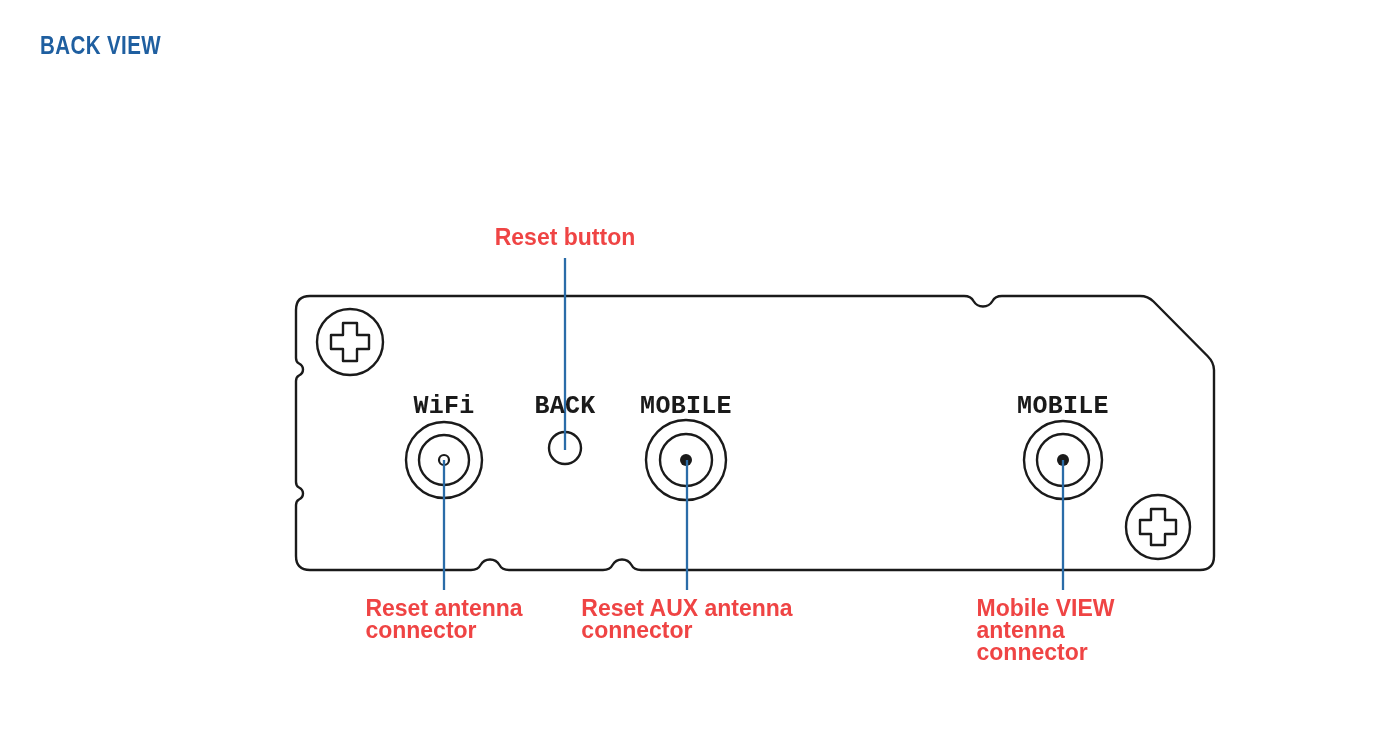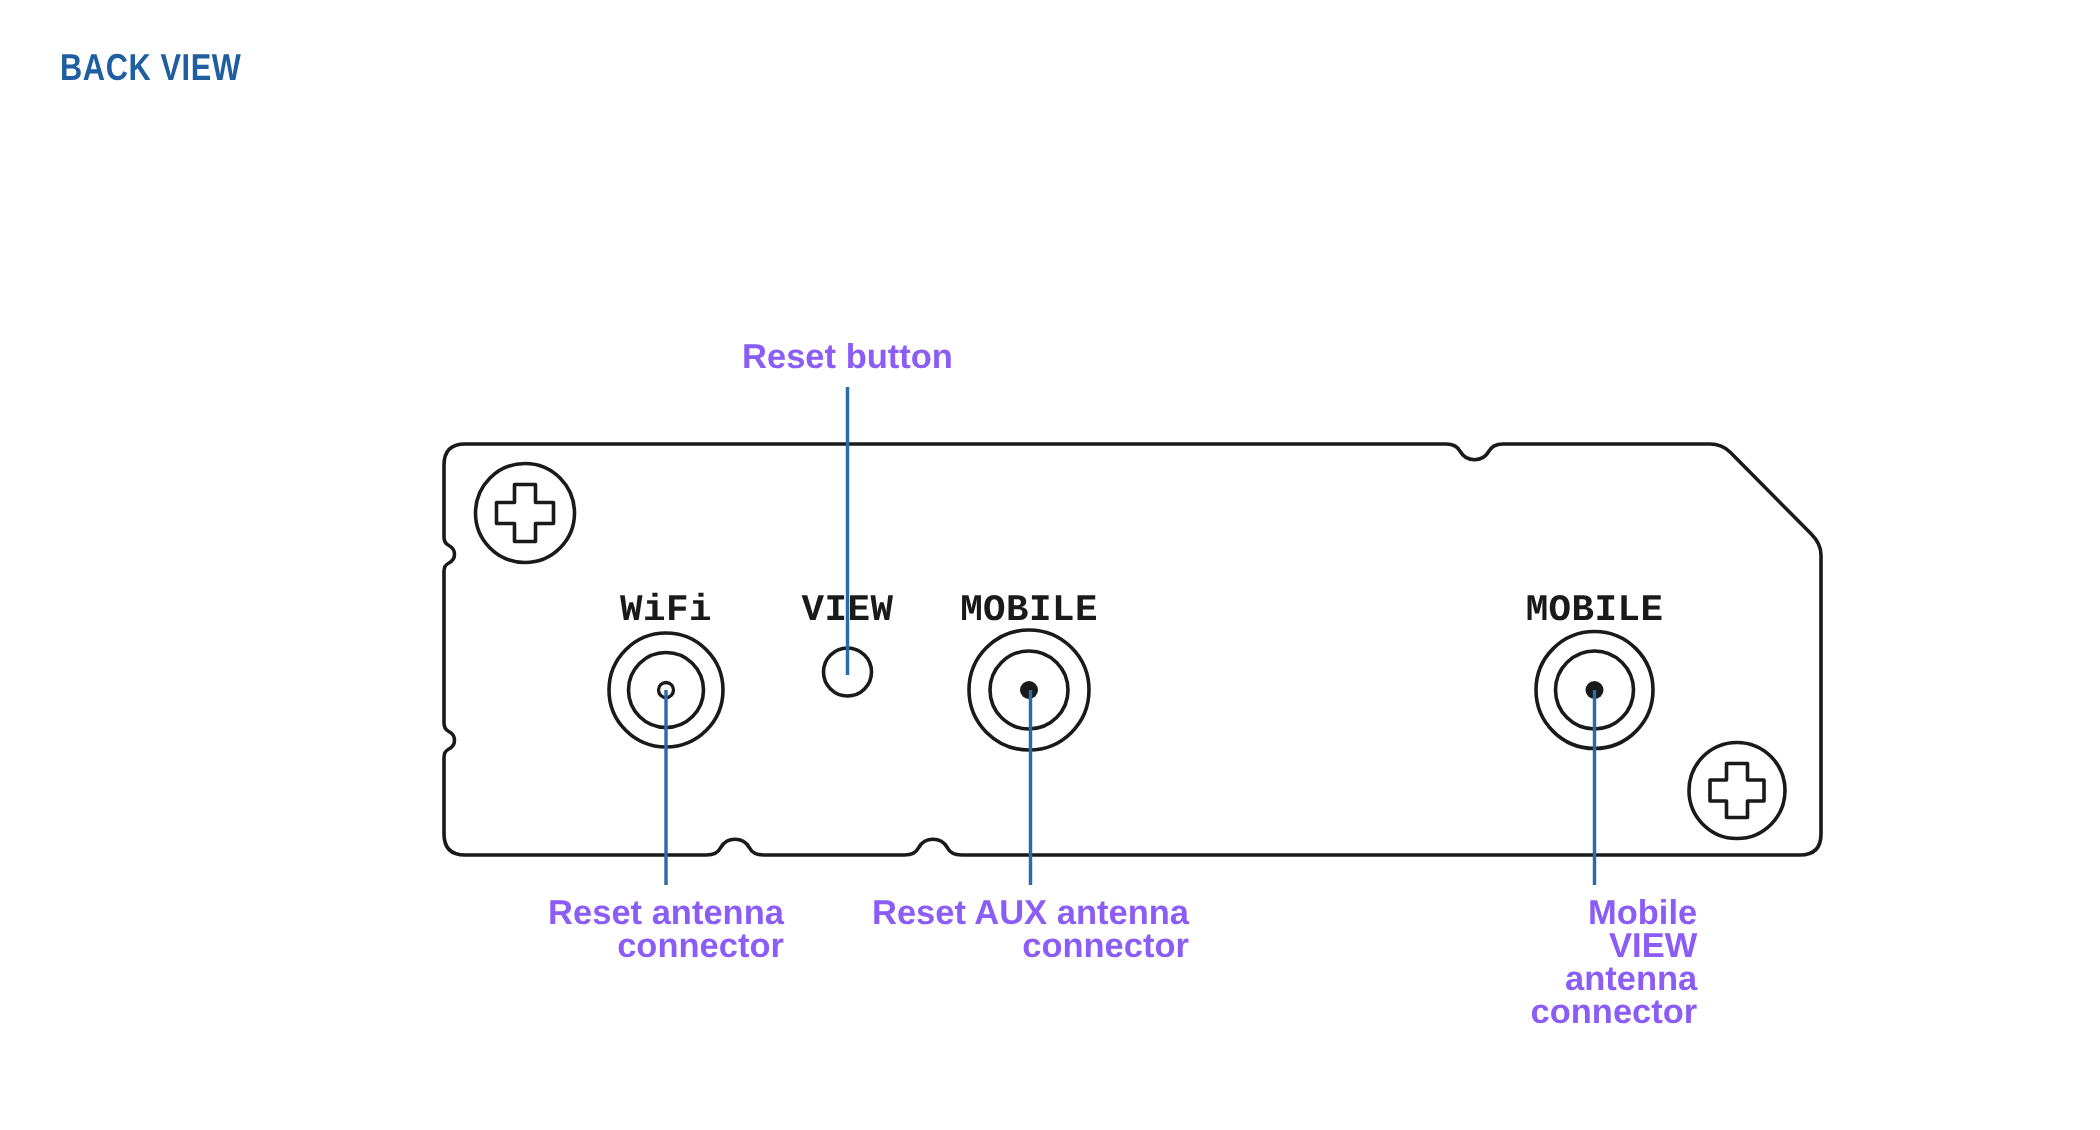--- a/index.html
+++ b/index.html
@@ -1,21 +1,21 @@
 <!DOCTYPE html>
 <html><head>
 <meta charset="utf-8">
 <style>
   html,body{margin:0;padding:0;}
   body{
     width:1400px;height:753px;background:#ffffff;
     font-family:"Liberation Sans", sans-serif;
     overflow:hidden;position:relative;
   }
-  #stage{position:absolute;left:0;top:0;width:1200px;height:753px;}
+  #stage{position:absolute;left:0;top:0;width:1200px;height:753px;padding-left:36px;}
   #diagram{position:absolute;left:0;top:0;width:1400px;height:753px;}
 
   .view-title{
     position:absolute;left:40px;top:30px;
     font-family:"Liberation Sans Narrow","Liberation Sans",sans-serif;
     font-weight:bold;font-size:25px;line-height:30px;
     color:#1f5fa0;letter-spacing:0.5px;
     transform:scaleX(0.82);transform-origin:left center;
     white-space:nowrap;
   }
@@ -25,21 +25,21 @@
     font-family:Liberation Mono, monospace;
     font-weight:bold;font-size:25px;color:#1a1a1a;
     white-space:nowrap;transform:translateX(-50%);
     letter-spacing:0.3px;
   }
 
   .callout{
     position:absolute;
     font-family:"Liberation Sans",sans-serif;
     font-weight:bold;font-size:23px;line-height:22px;
-    color:#8b5cf6;text-align:right;white-space:pre-line;
+    color:#ef4444;text-align:left;white-space:pre-line;
     transform:translateX(-50%);
   }
   .callout.top{transform:translate(-50%,-100%);}
 </style>
 </head>
 <body>
 
 <div id="stage">
 
   <div class="view-title">BACK VIEW</div>
@@ -115,21 +115,21 @@
       <circle cx="1063" cy="460" r="6" fill="#1a1a1a"></circle>
     </g>
 
     <line x1="565" y1="258" x2="565" y2="450" stroke="#2a6ca8" stroke-width="2.3"></line>
     <line x1="444" y1="460" x2="444" y2="590" stroke="#2a6ca8" stroke-width="2.3"></line>
     <line x1="687" y1="460" x2="687" y2="590" stroke="#2a6ca8" stroke-width="2.3"></line>
     <line x1="1063" y1="460" x2="1063" y2="590" stroke="#2a6ca8" stroke-width="2.3"></line>
   </svg>
 
   <div class="silk" style="left:444px;top:392px;">WiFi</div>
-  <div class="silk" style="left:565px;top:392px;">VIEW</div>
+  <div class="silk" style="left:565px;top:392px;">BACK</div>
   <div class="silk" style="left:686px;top:392px;">MOBILE</div>
   <div class="silk" style="left:1063px;top:392px;">MOBILE</div>
 
   <div class="callout top" style="left:565px;top:248px;">Reset button</div>
   <div class="callout" style="left:444px;top:597px;">Reset antenna
 connector</div>
   <div class="callout" style="left:687px;top:597px;">Reset AUX antenna
 connector</div>
   <div class="callout" style="left:1063px;top:597px;">Mobile VIEW antenna
 connector</div>

